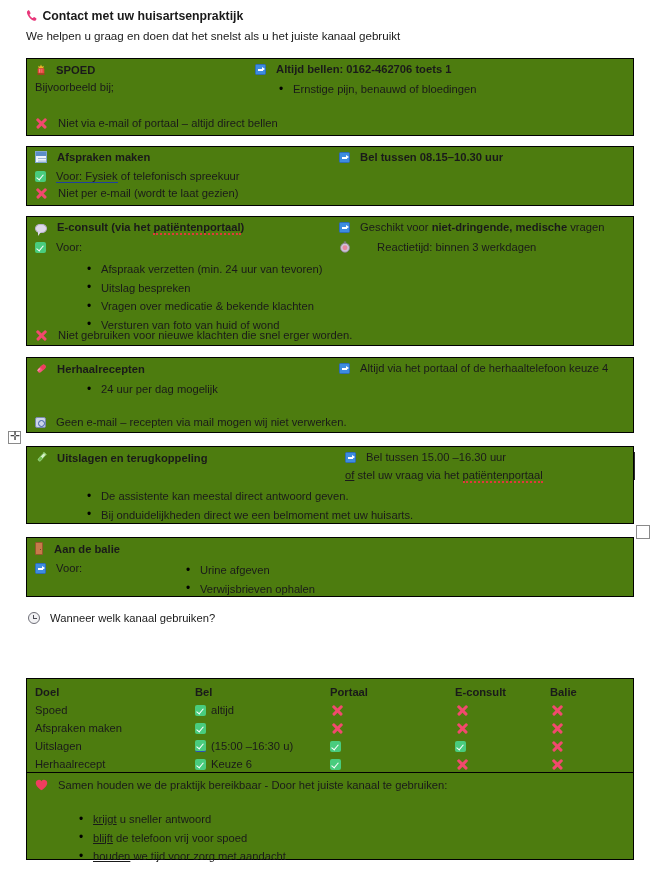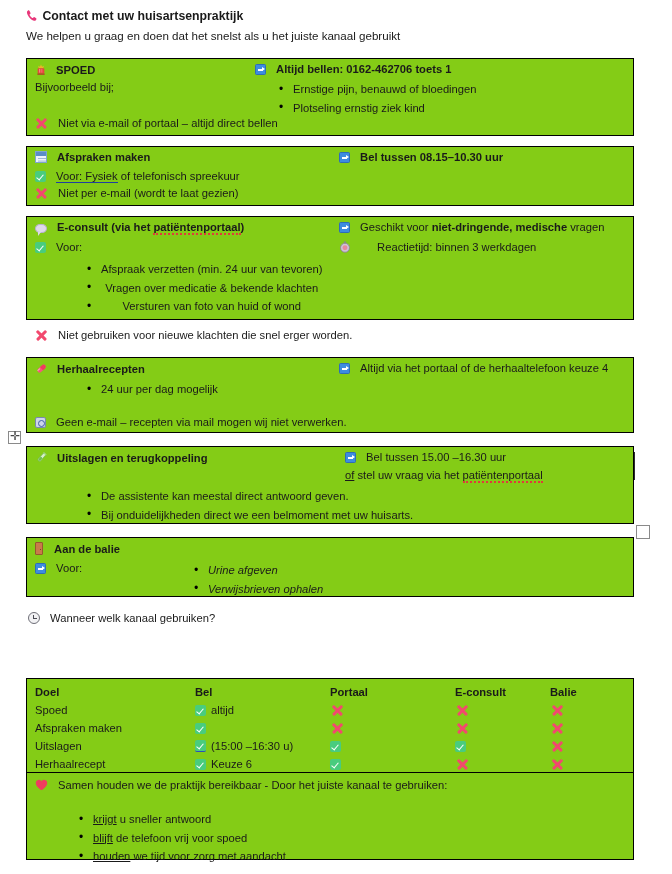--- a/index.html
+++ b/index.html
@@ -41,21 +41,21 @@
     white-space: nowrap;
   }
 
   
   .block {
     position: absolute;
     left: 26px;
     width: 608px;
     box-sizing: border-box;
     border: 1px solid #000000;
-    background: #84cc16;
+    background: #4d7c0f;
   }
   .row {
     position: relative;
     white-space: nowrap;
   }
   .lead {
     font-weight: bold;
   }
   .bold { font-weight: bold; }
   .uline { text-decoration: underline; }
@@ -325,21 +325,20 @@
       </span>
       <span class="lead" style="margin-left:6px;">SPOED</span>
     </div>
     <div class="row" style="position:absolute; left:228px; top:4px;">
       <span class="ic ic-arrow"></span>
       <span class="lead" style="margin-left:7px;">Altijd bellen: 0162-462706 toets 1</span>
     </div>
     <div class="row" style="position:absolute; left:8px; top:22px;">Bijvoorbeeld bij;</div>
     <ul class="bl" style="position:absolute; left:250px; top:21px;">
       <li>Ernstige pijn, benauwd of bloedingen</li>
-      <li>Plotseling ernstig ziek kind</li>
     </ul>
     <div class="row" style="position:absolute; left:8px; top:58px;">
       <span class="ic ic-x"></span>
       <span style="margin-left:8px;text-align:right;">Niet via e-mail of portaal – altijd direct bellen</span>
     </div>
   </div>
 
   <div class="block" style="top:146px; height:60px;">
     <div class="row" style="position:absolute; left:8px; top:4px;">
       <span class="ic ic-cal"></span>
@@ -355,21 +354,21 @@
         <span class="sq-uline">Voor:</span><span class="sq-uline">&nbsp;</span><span class="sq-uline">Fysiek</span>
         <span>of telefonisch spreekuur</span>
       </span>
     </div>
     <div class="row" style="position:absolute; left:8px; top:40px;">
       <span class="ic ic-x"></span>
       <span style="margin-left:8px;">Niet per e-mail (wordt te laat gezien)</span>
     </div>
   </div>
 
-  <div class="block" style="top:216px; height:104px;text-align:center;">
+  <div class="block" style="top:216px; height:130px;">
     <div class="row" style="position:absolute; left:8px; top:4px;">
       <span class="ic ic-bubble"></span>
       <span class="lead" style="margin-left:7px;"><span>E-consult (via het </span><span class="spell">patiëntenportaal</span><span>)</span></span>
     </div>
     <div class="row" style="position:absolute; left:312px; top:4px;">
       <span class="ic ic-arrow"></span>
       <span style="margin-left:7px;"><span>Geschikt voor </span><span class="bold">niet-dringende, medische</span><span> vragen</span></span>
     </div>
     <div class="row" style="position:absolute; left:312px; top:24px;">
       <span class="ic ic-stop">
@@ -380,20 +379,21 @@
         </svg>
       </span>
       <span style="margin-left:7px;padding-left:16px;">Reactietijd: binnen 3 werkdagen</span>
     </div>
     <div class="row" style="position:absolute; left:8px; top:24px;">
       <span class="ic ic-check"></span>
       <span style="margin-left:7px;">Voor:</span>
     </div>
     <ul class="bl" style="position:absolute; left:58px; top:43px;">
       <li>Afspraak verzetten (min. 24 uur van tevoren)</li>
+      <li>Uitslag bespreken</li>
       <li>Vragen over medicatie &amp; bekende klachten</li>
       <li>Versturen van foto van huid of wond</li>
     </ul>
     <div class="row" style="position:absolute; left:8px; top:112px;">
       <span class="ic ic-x"></span>
       <span style="margin-left:8px;">Niet gebruiken voor nieuwe klachten die snel erger worden.</span>
     </div>
   </div>
 
   <div class="block" style="top:357px; height:76px;">
@@ -454,21 +454,21 @@
 
   <div class="block" style="top:537px; height:60px;">
     <div class="row" style="position:absolute; left:8px; top:4px;">
       <span class="ic ic-door"></span>
       <span class="lead" style="margin-left:8px;">Aan de balie</span>
     </div>
     <div class="row" style="position:absolute; left:8px; top:24px;">
       <span class="ic ic-arrow"></span>
       <span style="margin-left:7px;">Voor:</span>
     </div>
-    <ul class="bl" style="position:absolute; left:165px; top:23px;font-style:italic;">
+    <ul class="bl" style="position:absolute; left:157px; top:23px;">
       <li>Urine afgeven</li>
       <li>Verwijsbrieven ophalen</li>
     </ul>
   </div>
 
   <div style="position:absolute; left:28px; top:612px;">
     <span class="ic ic-clock"></span>
     <span style="margin-left:7px;">Wanneer welk kanaal gebruiken?</span>
   </div>
 

